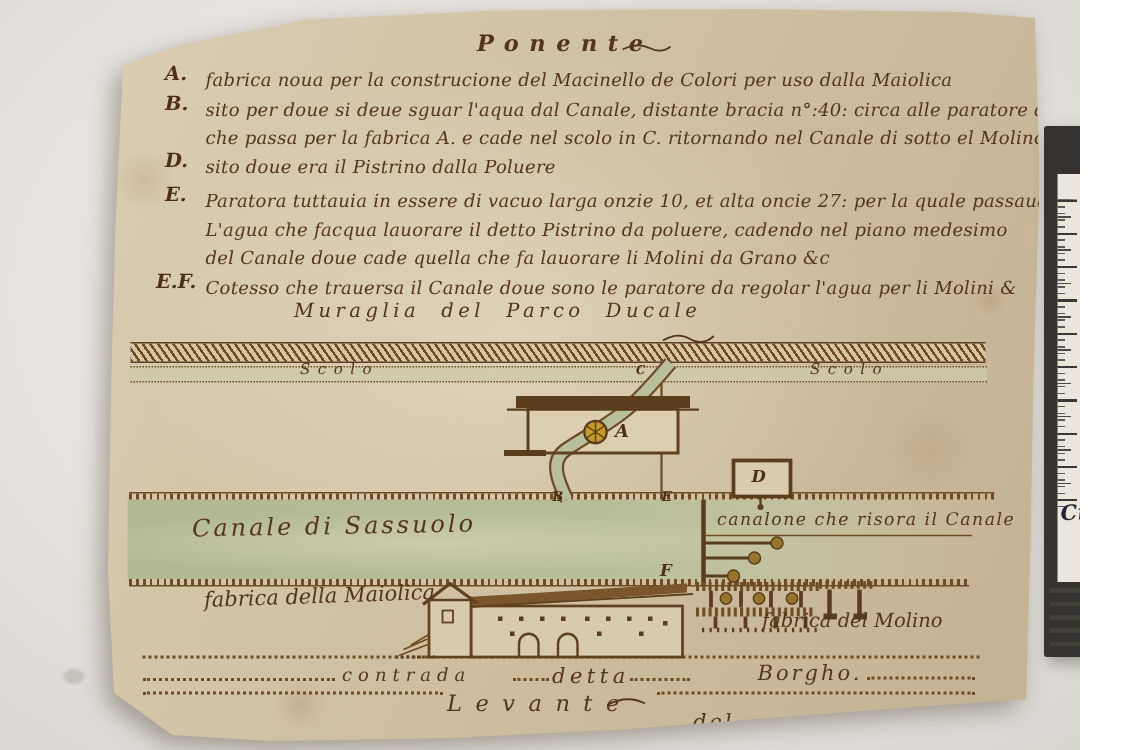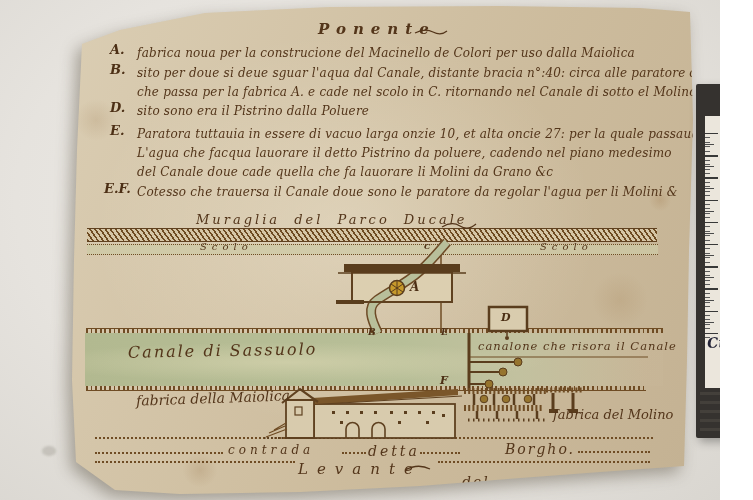--- a/index.html
+++ b/index.html
@@ -169,50 +169,50 @@
         <div class="leg-row" style="left:110px;top:42px;">
           <span class="k">A.</span><span class="t">fabrica noua per la construcione del Macinello de Colori per uso dalla Maiolica</span>
         </div>
         <div class="leg-row" style="left:110px;top:62px;">
           <span class="k">B.</span><span class="t">sito per doue si deue sguar l'aqua dal Canale, distante bracia n°:40: circa alle paratore del Molino</span>
         </div>
         <div class="leg-row" style="left:110px;top:81px;">
           <span class="k"></span><span class="t">che passa per la fabrica A. e cade nel scolo in C. ritornando nel Canale di sotto el Molino per°:50:&amp;c</span>
         </div>
         <div class="leg-row" style="left:110px;top:100px;">
-          <span class="k">D.</span><span class="t">sito sono era il Pistrino dalla Poluere</span>
+          <span class="k">D.</span><span class="t">sito doue era il Pistrino dalla Poluere</span>
         </div>
         <div class="leg-row" style="left:110px;top:123px;">
           <span class="k">E.</span><span class="t">Paratora tuttauia in essere di vacuo larga onzie 10, et alta oncie 27: per la quale passaua</span>
         </div>
         <div class="leg-row" style="left:110px;top:142px;">
           <span class="k"></span><span class="t">L'agua che facqua lauorare il detto Pistrino da poluere, cadendo nel piano medesimo</span>
         </div>
         <div class="leg-row" style="left:110px;top:161px;">
           <span class="k"></span><span class="t">del Canale doue cade quella che fa lauorare li Molini da Grano &amp;c</span>
         </div>
         <div class="leg-row" style="left:104px;top:181px;">
           <span class="k" style="min-width:33px;">E.F.</span><span class="t">Cotesso che trauersa il Canale doue sono le paratore da regolar l'agua per li Molini &amp;</span>
         </div>
 
-        <div class="hand muraglia" style="left:196px;top:212px;">Muraglia del Parco Ducale</div>
+        <div class="hand muraglia" style="left:196px;top:200px;">Muraglia del Parco Ducale</div>
         <div class="hand scolo-label" style="left:200px;top:241px;">Scolo</div>
         <div class="hand scolo-label" style="left:540px;top:241px;">Scolo</div>
 
         <span class="pl" style="left:410px;top:280px;font-size:12px;">A</span>
         <span class="pl" style="left:368px;top:327px;font-size:9px;">B</span>
         <span class="pl" style="left:424px;top:241px;font-size:8px;">C</span>
         <span class="pl" style="left:501px;top:311px;">D</span>
         <span class="pl" style="left:441px;top:327px;font-size:9px;">E</span>
         <span class="pl" style="left:440px;top:374px;">F</span>
 
         <div class="hand" style="left:128px;top:341px;font-size:16px;letter-spacing:2px;transform:rotate(-1deg);">Canale di Sassuolo</div>
         <div class="hand" style="left:478px;top:339px;font-size:11.5px;letter-spacing:1px;text-align:right;">canalone che risora il Canale</div>
         <div class="hand" style="left:136px;top:390px;font-size:14px;transform:rotate(-2deg);">fabrica della Maiolica</div>
-        <div class="hand" style="left:553px;top:407px;font-size:13px;">fabrica del Molino</div>
+        <div class="hand" style="left:508px;top:407px;font-size:13px;">fabrica del Molino</div>
 
         <div class="hand" style="left:228px;top:443px;font-size:12px;letter-spacing:4px;">contrada</div>
         <div class="hand" style="left:368px;top:443px;font-size:14px;letter-spacing:3px;">detta</div>
         <div class="hand" style="left:462px;top:442px;font-size:14px;letter-spacing:2px;margin-top:32px;">del</div>
         <div class="hand" style="left:505px;top:441px;font-size:14px;letter-spacing:2px;">Borgho.</div>
 
         <div class="hand title-bottom" style="left:298px;top:460px;">Levante</div>
       </div>
 
     </div>

